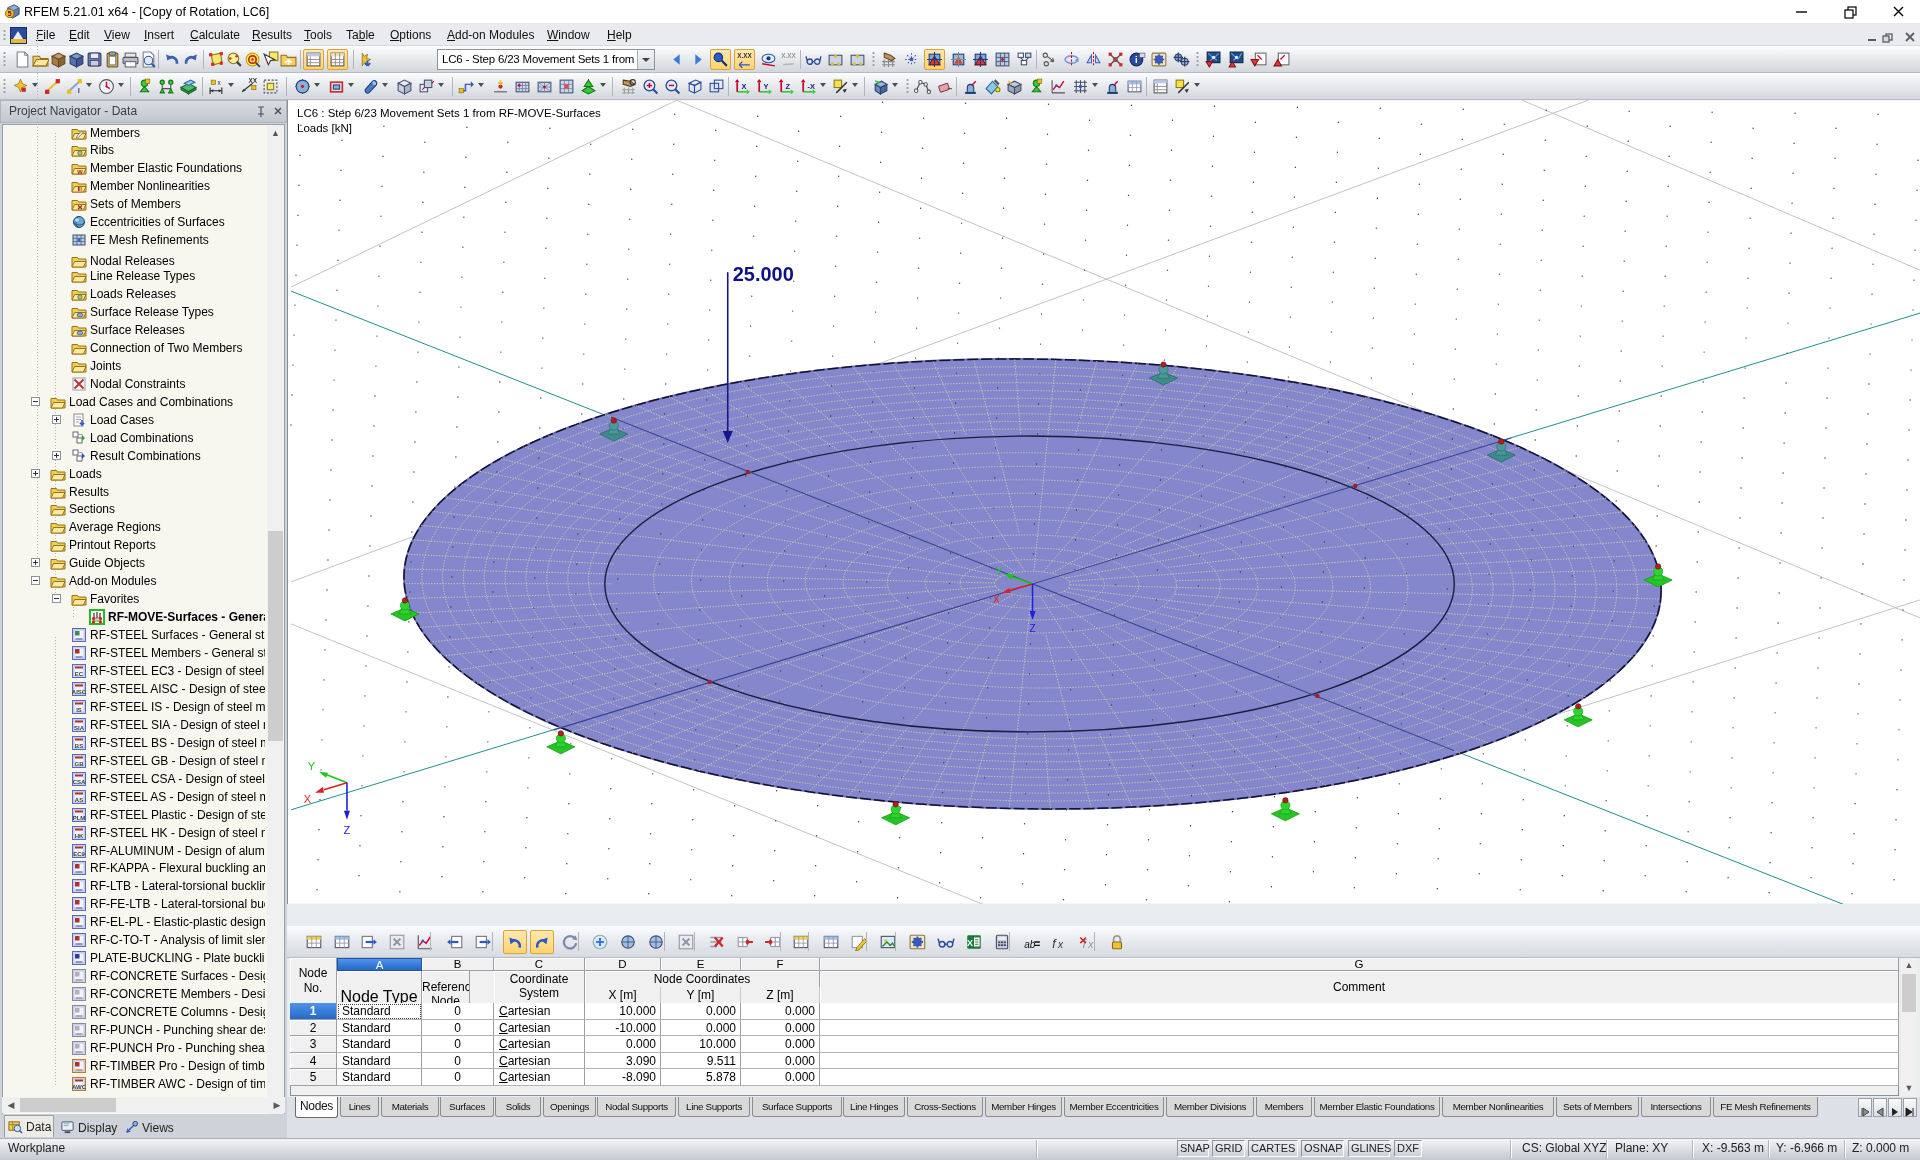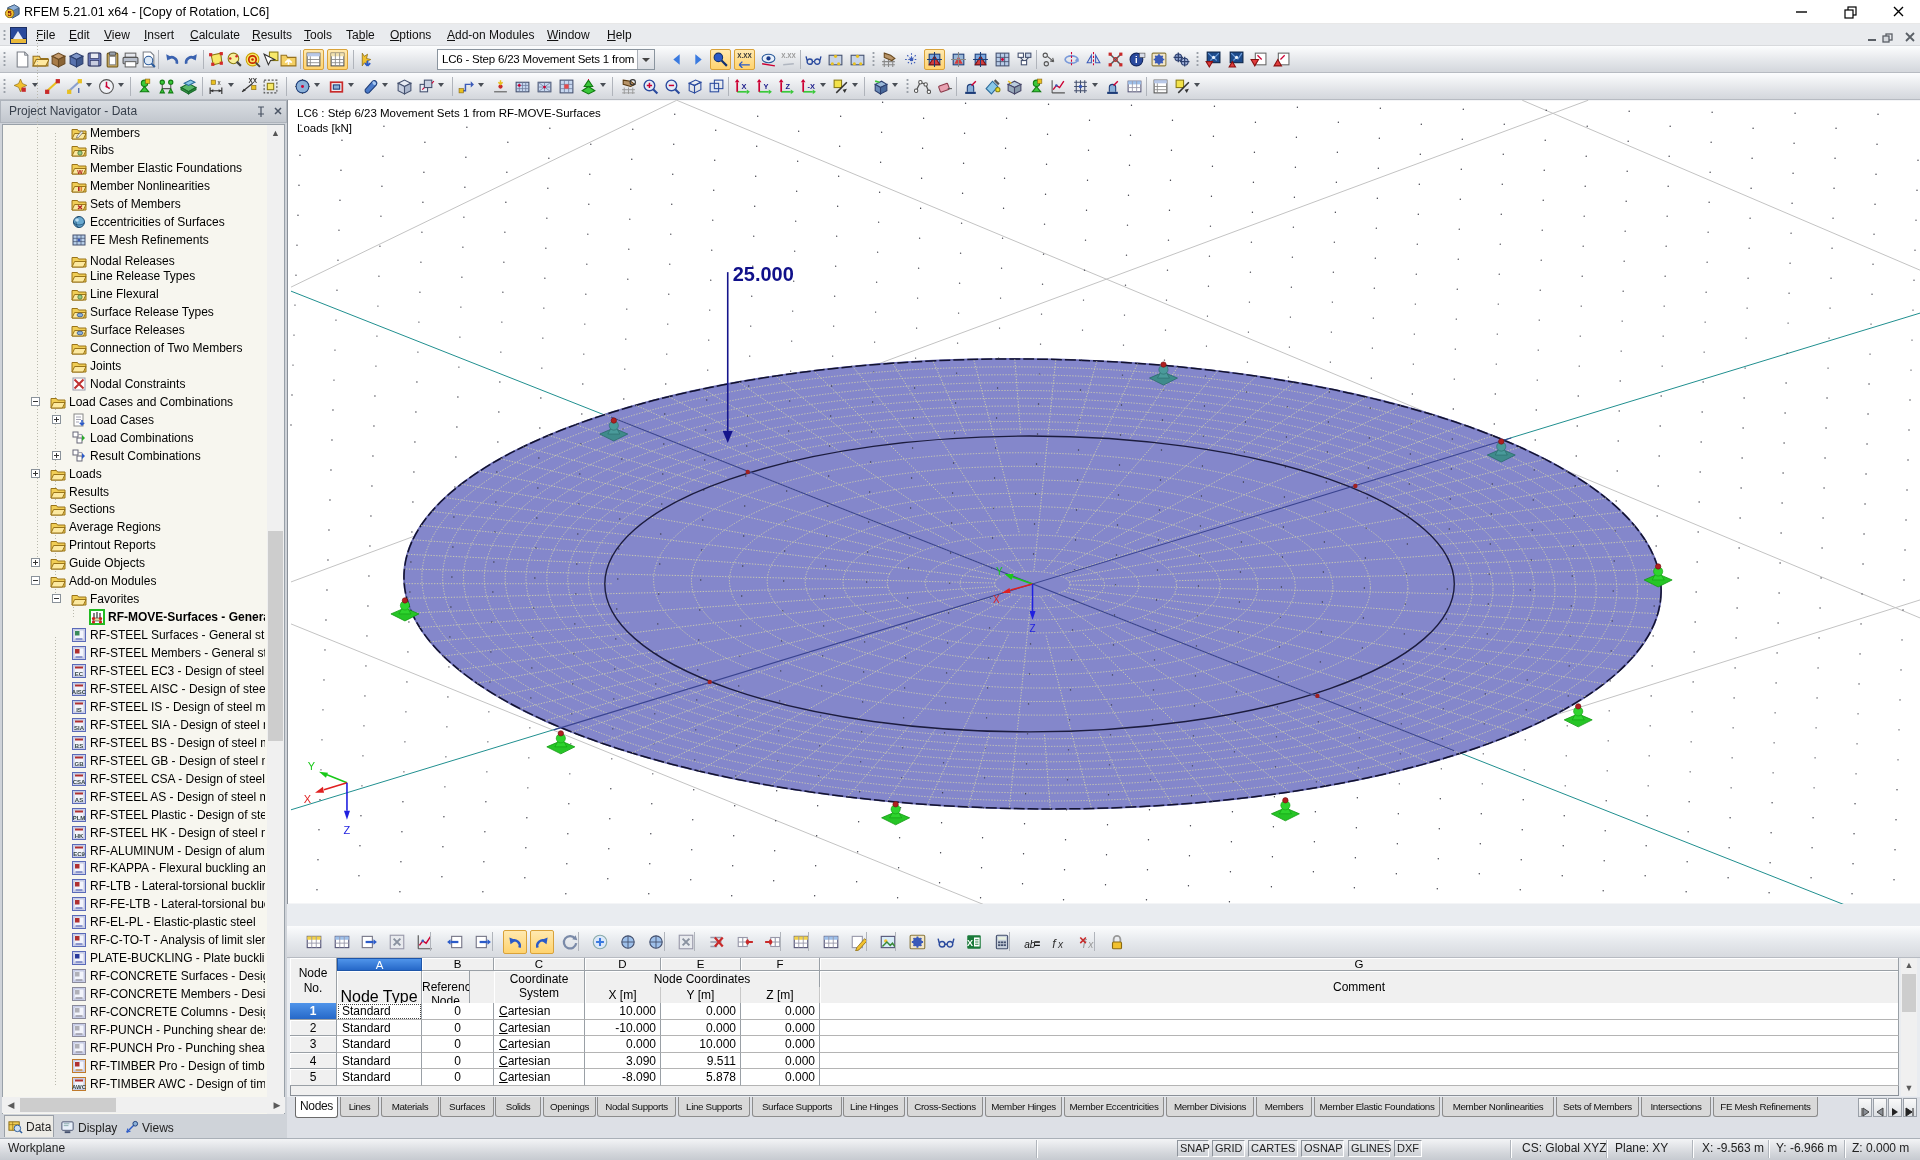--- a/index.html
+++ b/index.html
@@ -686,21 +686,21 @@
               <path d="M1 14 l2.6 -5.5 H15 L12.4 14 z" fill="#fce9a0" stroke="#9a7418"></path>
             </svg></div>
           <div class="abs" style="left:87px;top:0;width:175px;overflow:hidden;white-space:nowrap">Line Release Types</div>
         </div>
         <div class="trow" style="left:0;top:160.0px;width:281px">
           <div class="ticon16" style="left:68px"><svg viewBox="0 0 16 16">
               <path d="M1 4.5 h5.5 l1 1.5 H15 v8 H1 z" fill="#f0cd55" stroke="#9a7418"></path>
               <path d="M1 14 l2.6 -5.5 H15 L12.4 14 z" fill="#fce9a0" stroke="#9a7418"></path>
               <circle cx="9" cy="11" r="2.2" fill="#9ac888" stroke="#3a6a2a" stroke-width="0.7"></circle>
             </svg></div>
-          <div class="abs" style="left:87px;top:0;width:175px;overflow:hidden;white-space:nowrap">Line Flexural</div>
+          <div class="abs" style="left:87px;top:0;width:175px;overflow:hidden;white-space:nowrap">Loads Releases</div>
         </div>
         <div class="trow" style="left:0;top:178.0px;width:281px">
           <div class="ticon16" style="left:68px"><svg viewBox="0 0 16 16">
               <path d="M1 4.5 h5.5 l1 1.5 H15 v8 H1 z" fill="#f0cd55" stroke="#9a7418"></path>
               <path d="M1 14 l2.6 -5.5 H15 L12.4 14 z" fill="#fce9a0" stroke="#9a7418"></path>
               <ellipse cx="9" cy="11" rx="3" ry="1.8" fill="#8ab0d8" stroke="#2a4a8a" stroke-width="0.7"></ellipse>
             </svg></div>
           <div class="abs" style="left:87px;top:0;width:175px;overflow:hidden;white-space:nowrap">Surface Release Types</div>
         </div>
         <div class="trow" style="left:0;top:195.9px;width:281px">
@@ -984,21 +984,21 @@
             </svg></div>
           <div class="abs" style="left:87px;top:0;width:175px;overflow:hidden;white-space:nowrap">RF-FE-LTB - Lateral-torsional buckl</div>
         </div>
         <div class="trow" style="left:0;top:788.3px;width:281px">
           <div class="ticon16" style="left:68px"><svg viewBox="0 0 16 16">
               <rect x="1.5" y="1.5" width="13" height="13" fill="#d4d8f0" stroke="#5a6ab8"></rect>
               <rect x="3" y="3" width="10" height="10" fill="#f2f4fc" stroke="#9aa2c8" stroke-width="0.5"></rect>
               <rect x="4" y="4" width="4.5" height="4.5" fill="#b03030"></rect>
               <path d="M4.5 12 h7" stroke="#5a6ab8" stroke-width="1.3"></path>
             </svg></div>
-          <div class="abs" style="left:87px;top:0;width:175px;overflow:hidden;white-space:nowrap">RF-EL-PL - Elastic-plastic steel</div>
+          <div class="abs" style="left:87px;top:0;width:175px;overflow:hidden;white-space:nowrap">RF-EL-PL - Elastic-plastic design</div>
         </div>
         <div class="trow" style="left:0;top:806.2px;width:281px">
           <div class="ticon16" style="left:68px"><svg viewBox="0 0 16 16">
               <rect x="1.5" y="1.5" width="13" height="13" fill="#d4d8f0" stroke="#5a6ab8"></rect>
               <rect x="3" y="3" width="10" height="10" fill="#f2f4fc" stroke="#9aa2c8" stroke-width="0.5"></rect>
               <rect x="4" y="4" width="4.5" height="4.5" fill="#b03030"></rect>
               <path d="M4.5 12 h7" stroke="#5a6ab8" stroke-width="1.3"></path>
             </svg></div>
           <div class="abs" style="left:87px;top:0;width:175px;overflow:hidden;white-space:nowrap">RF-C-TO-T - Analysis of limit slend</div>
         </div>

